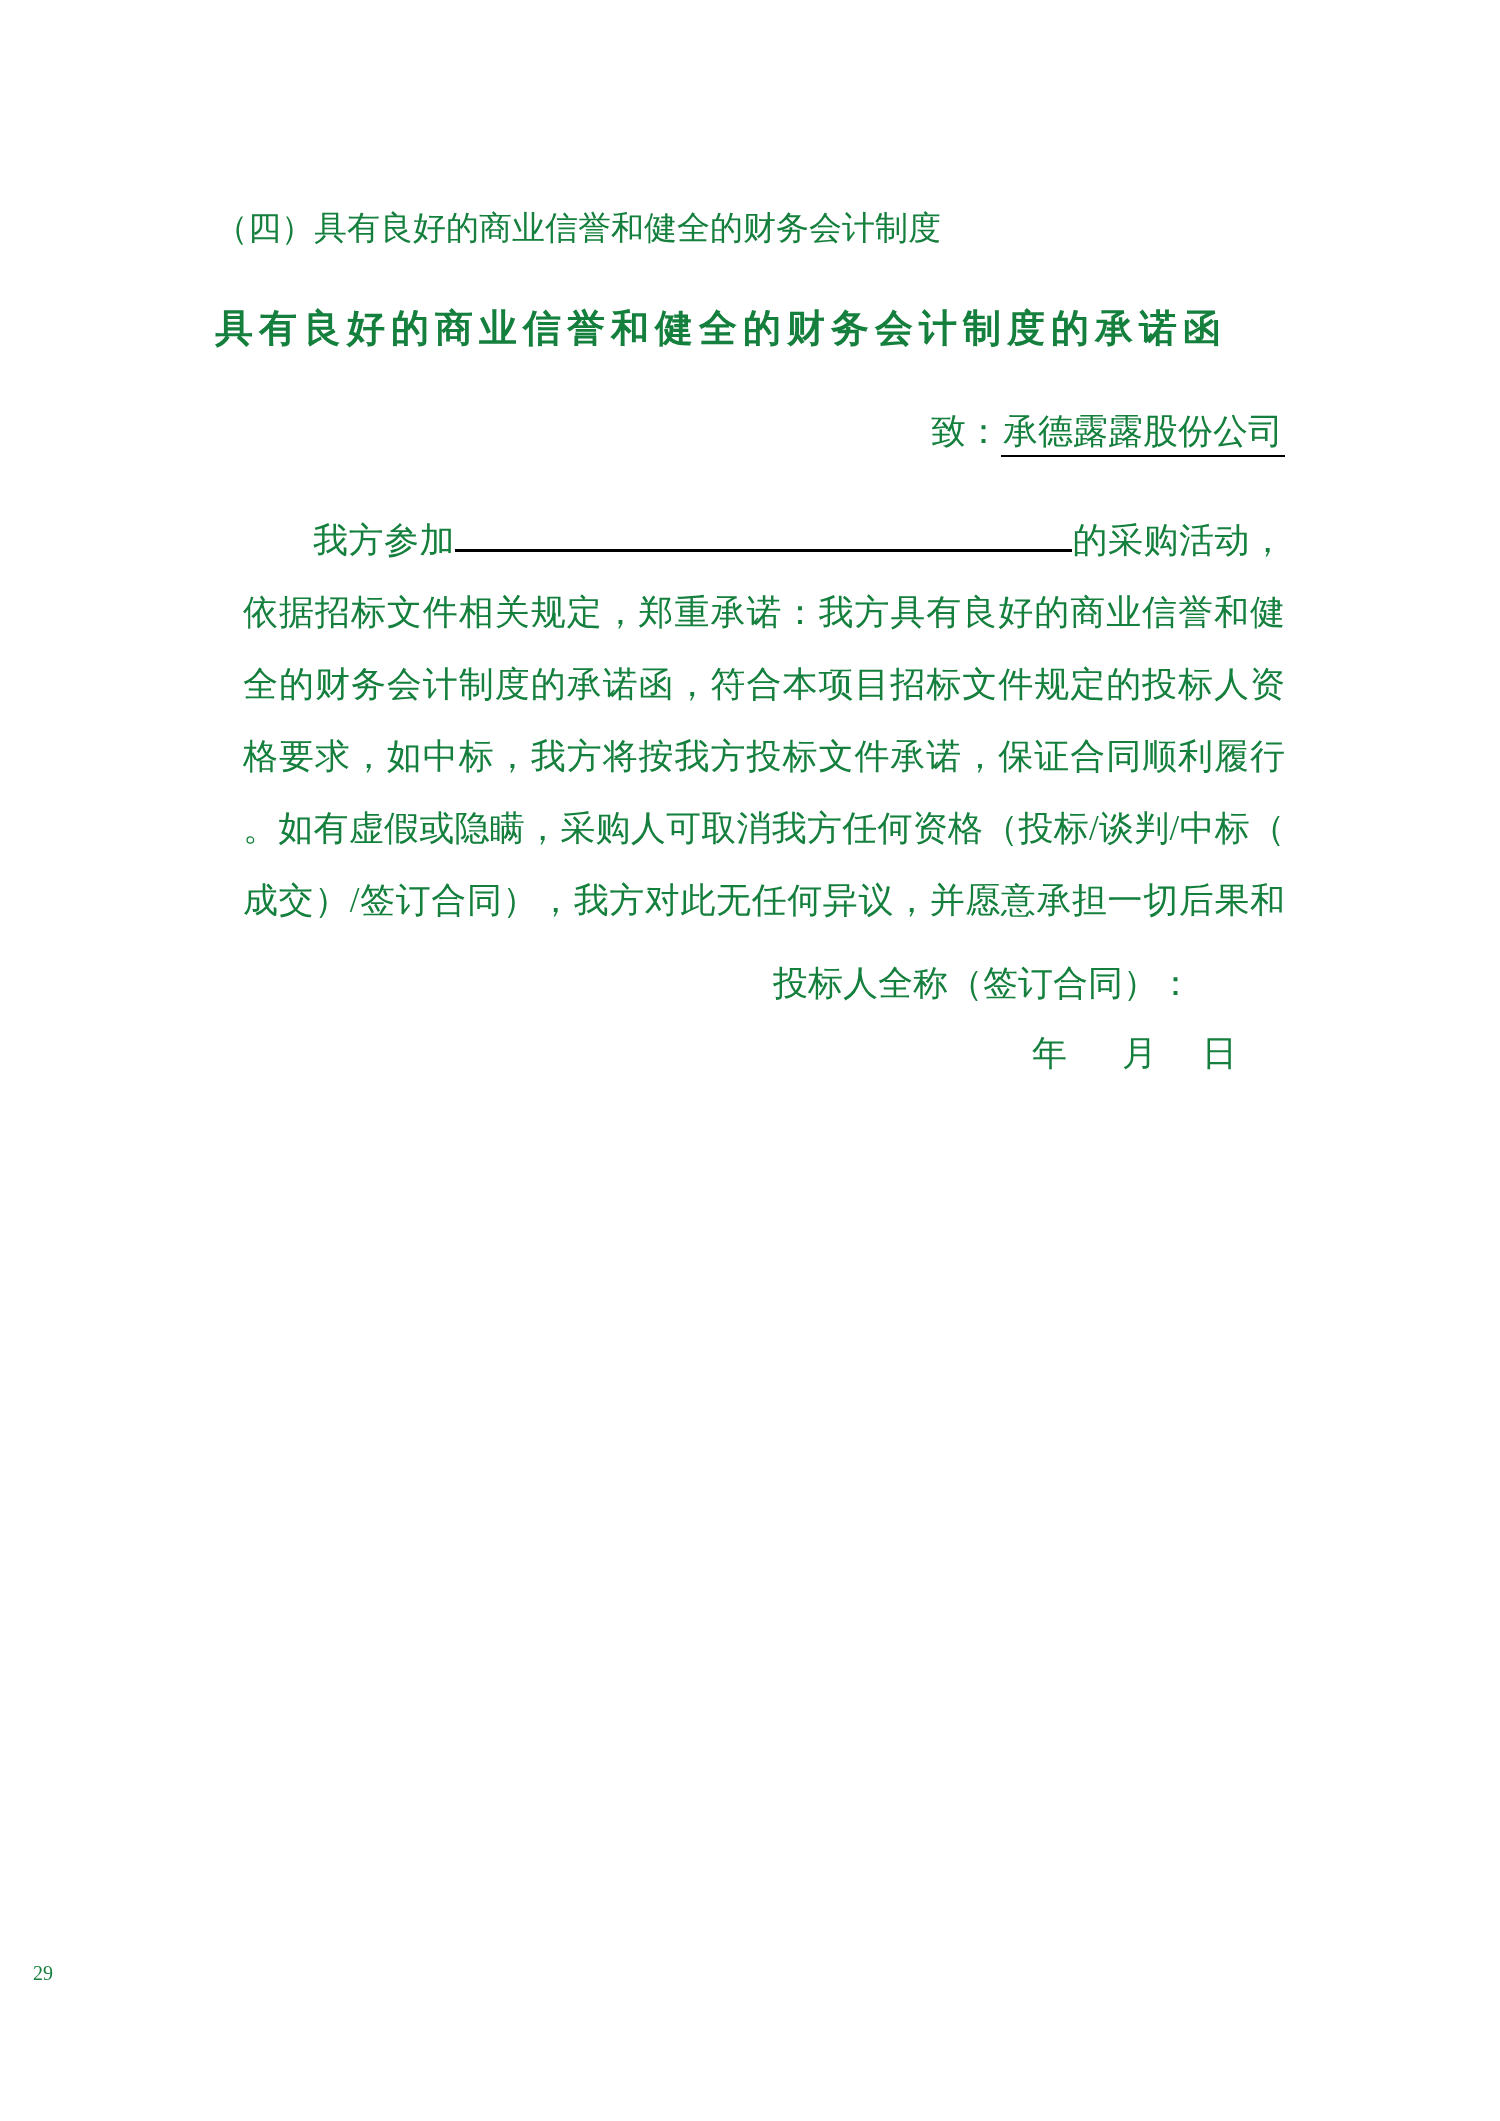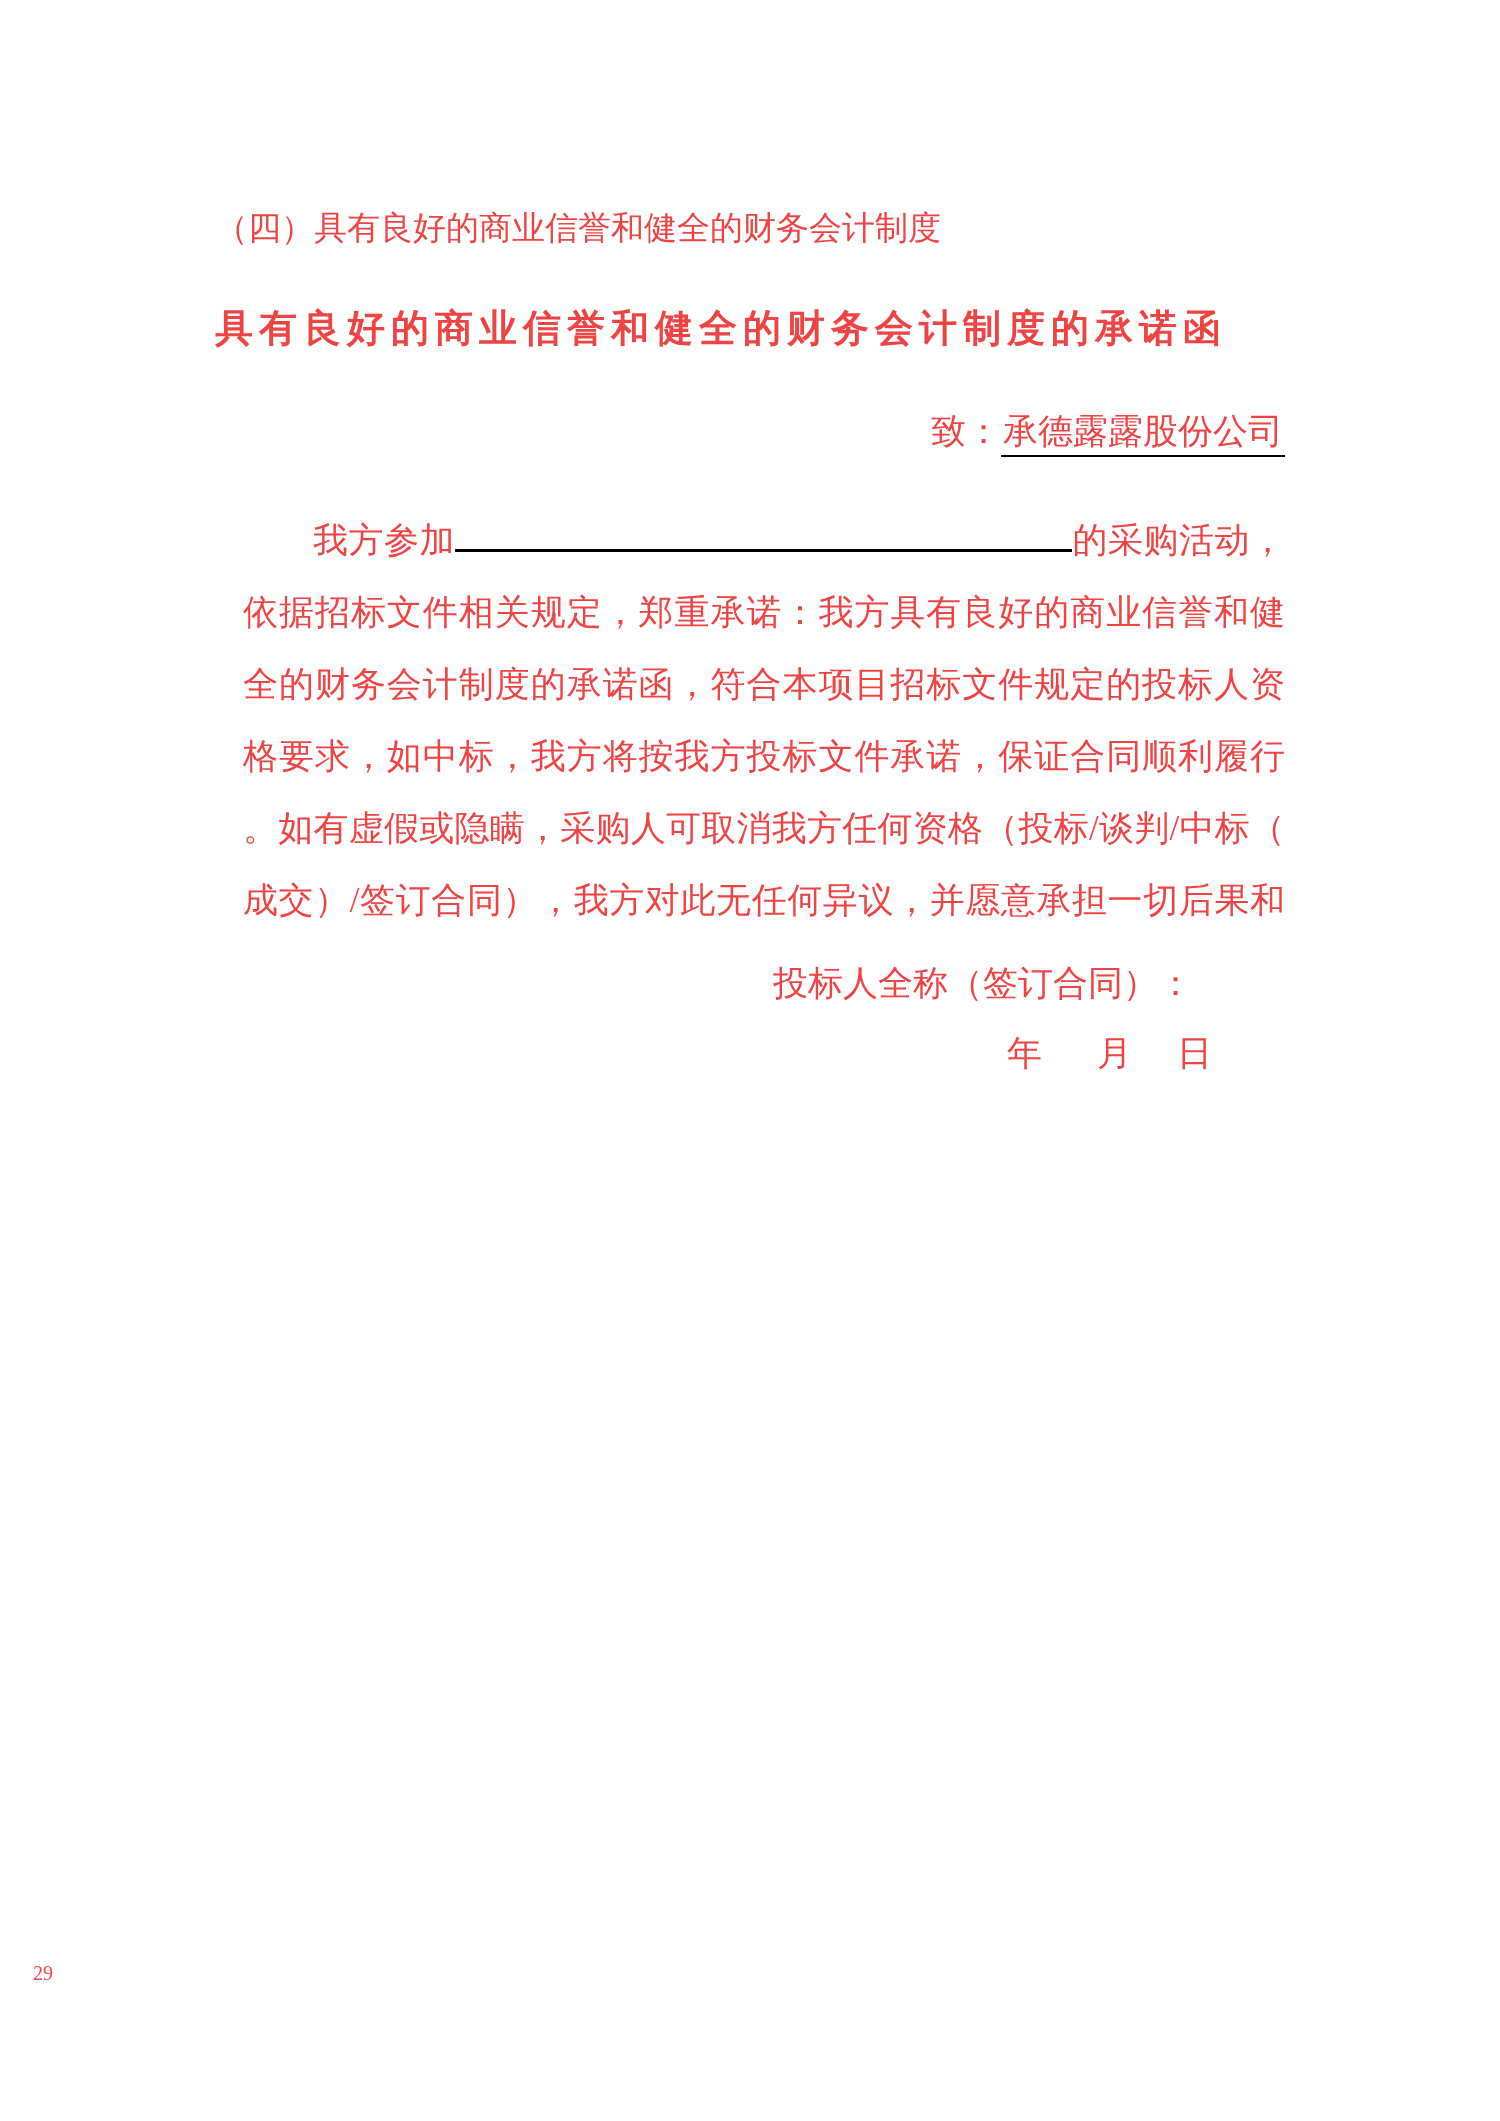--- a/index.html
+++ b/index.html
@@ -6,21 +6,21 @@
     margin: 0;
     padding: 0;
     background: #e8e8e8;
   }
   .page {
     position: relative;
     width: 1500px;
     height: 2121px;
     margin: 0 auto;
     background: #ffffff;
-    color: #ef4444;
+    color: #15803d;
     font-family: "Liberation Serif", "DejaVu Serif", serif;
     overflow: hidden;
   }
   .content {
     padding: 0 215px;
   }
   .section-heading {
     margin-top: 206px;
     font-size: 33px;
     line-height: 44px;
@@ -76,21 +76,21 @@
   .signature {
     margin-top: 22px;
     margin-right: 92px;
     font-size: 35px;
     line-height: 50px;
     text-align: right;
     white-space: nowrap;
   }
   .date-line {
     margin-top: 20px;
-    margin-right: 73px;
+    margin-right: 48px;
     font-size: 35px;
     line-height: 50px;
     text-align: right;
     white-space: nowrap;
   }
   .date-line .month { margin-left: 55px; }
   .date-line .day   { margin-left: 45px; }
   .page-number {
     position: absolute;
     top: 1956px;

